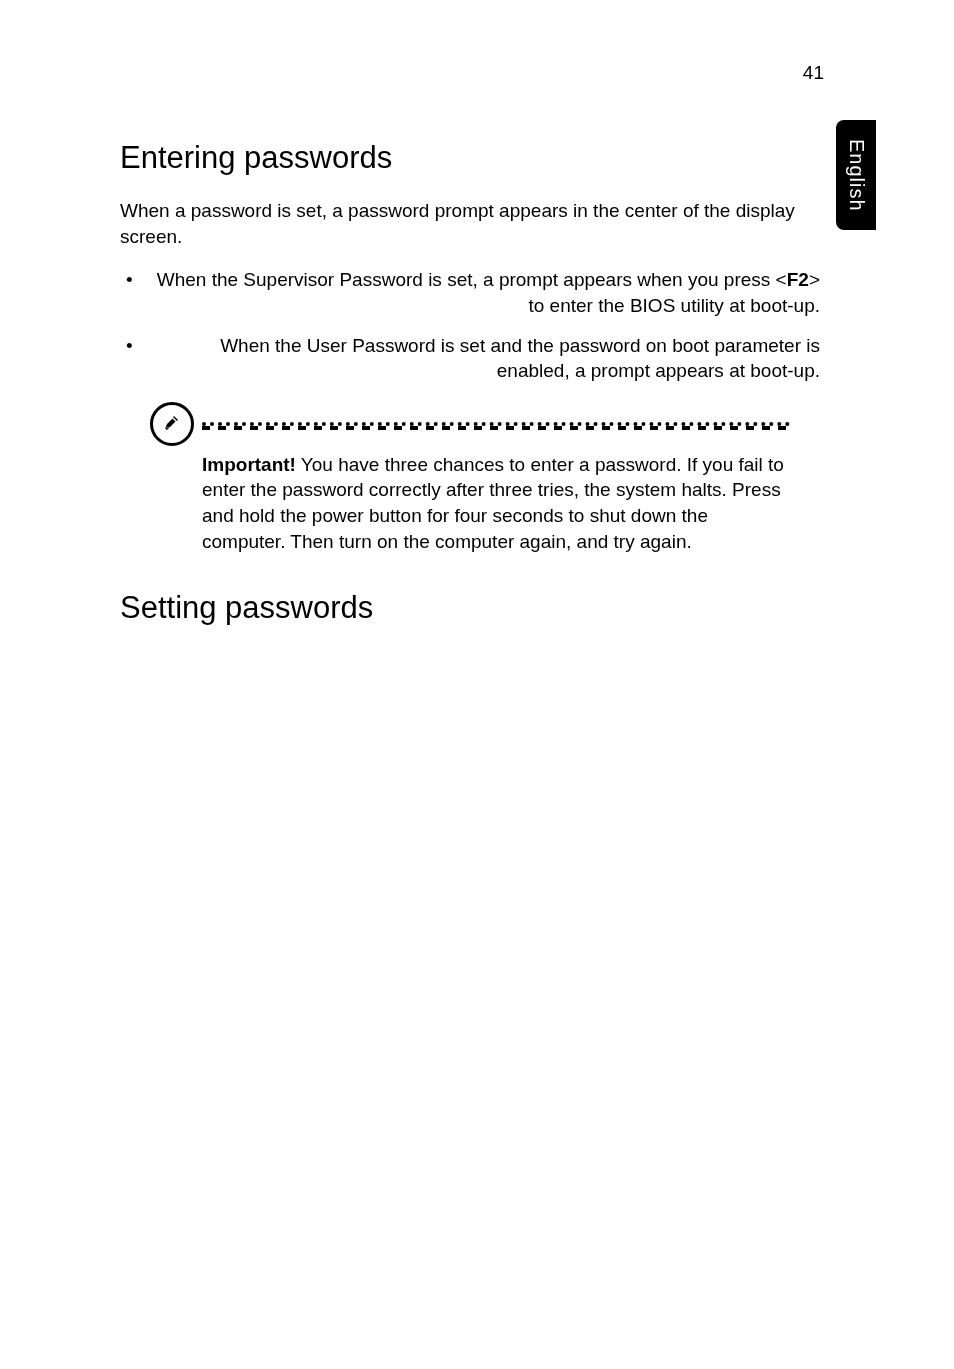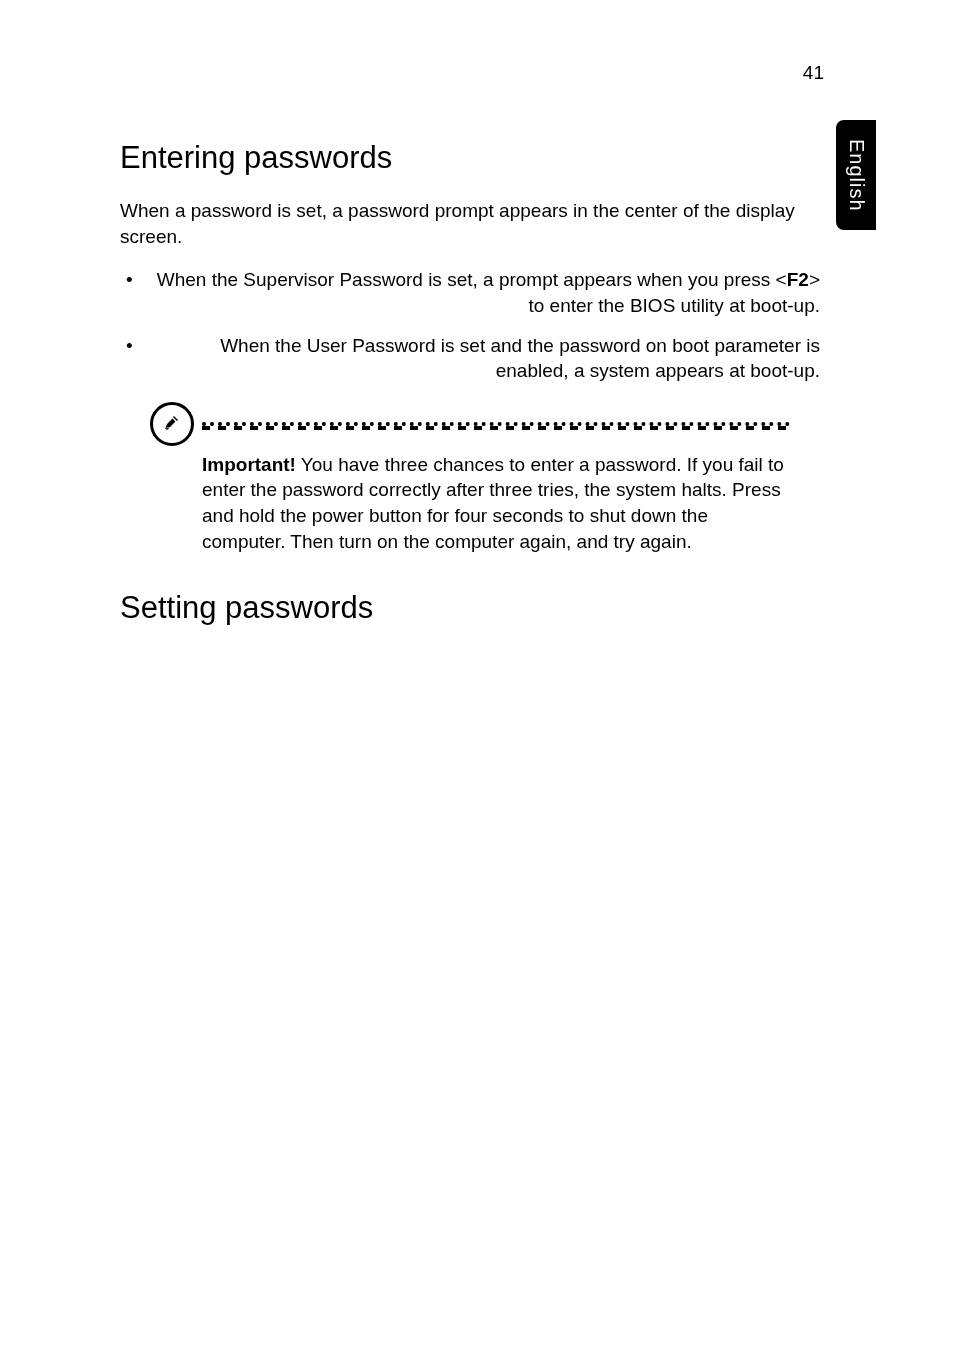--- a/index.html
+++ b/index.html
@@ -163,21 +163,21 @@
   <p class="intro">When a password is set, a password prompt appears in the center of the display screen.</p>
 
   <ul class="bullet-list">
 
     <li>
       <span>When the Supervisor Password is set, a prompt appears when you press &lt;</span><span class="bold">F2</span><span>&gt; to enter the BIOS utility at boot-up.</span>
     </li>
 
 
     <li>
-      <span>When the User Password is set and the password on boot parameter is enabled, a system appears at boot-up.</span>
+      <span>When the User Password is set and the password on boot parameter is enabled, a prompt appears at boot-up.</span>
     </li>
 
 
   </ul>
 
   <div class="note-block">
     <div class="note-head">
       <div class="note-icon">
         <svg viewBox="0 0 24 24" fill="#000">
           <path d="M14 4l-1 1 4 4 1-1-4-4zm-1.5 2.5L7 12l-2 5 5-2 5.5-5.5-3-3zM6 18l1-3 2 2-3 1z"></path>

